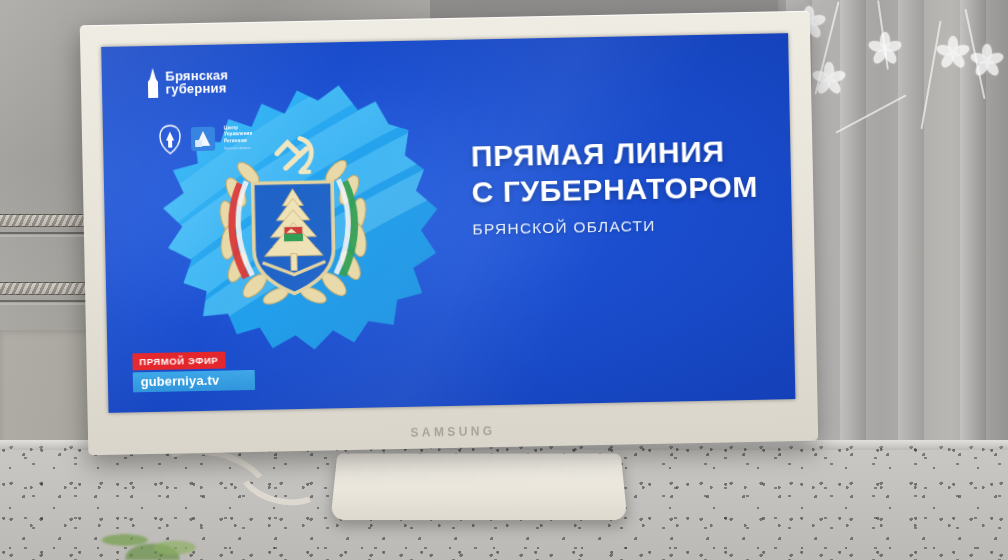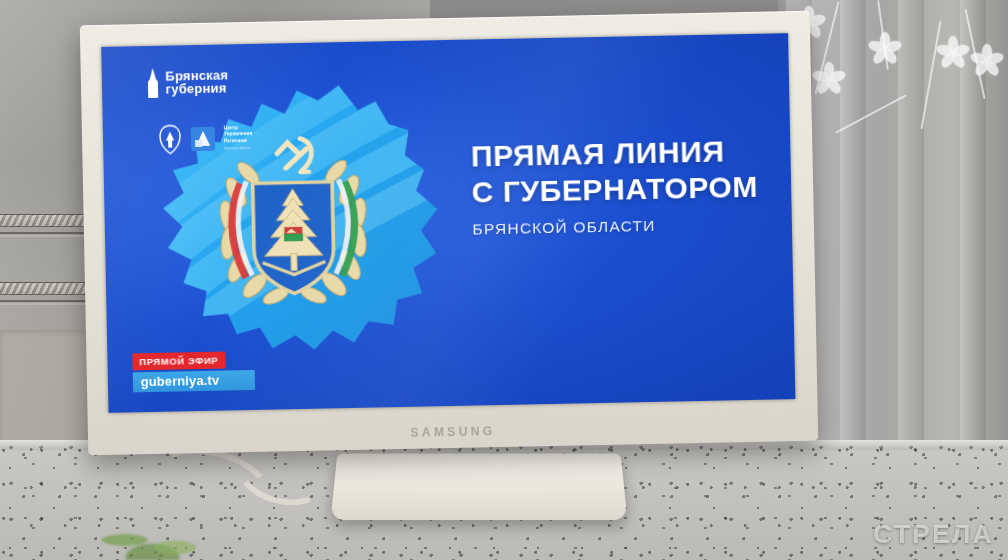--- a/index.html
+++ b/index.html
@@ -402,14 +402,13 @@
         <span class="live-badge">ПРЯМОЙ ЭФИР</span>
         <span class="live-site">guberniya.tv</span>
       </div>
 
       <div class="glare"></div>
     </div>
 
     <div class="tv-brand">SAMSUNG</div>
   </div>
 
-  <div class="watermark">СТРЕЛА</div>
 </div>
 
 </body></html>

